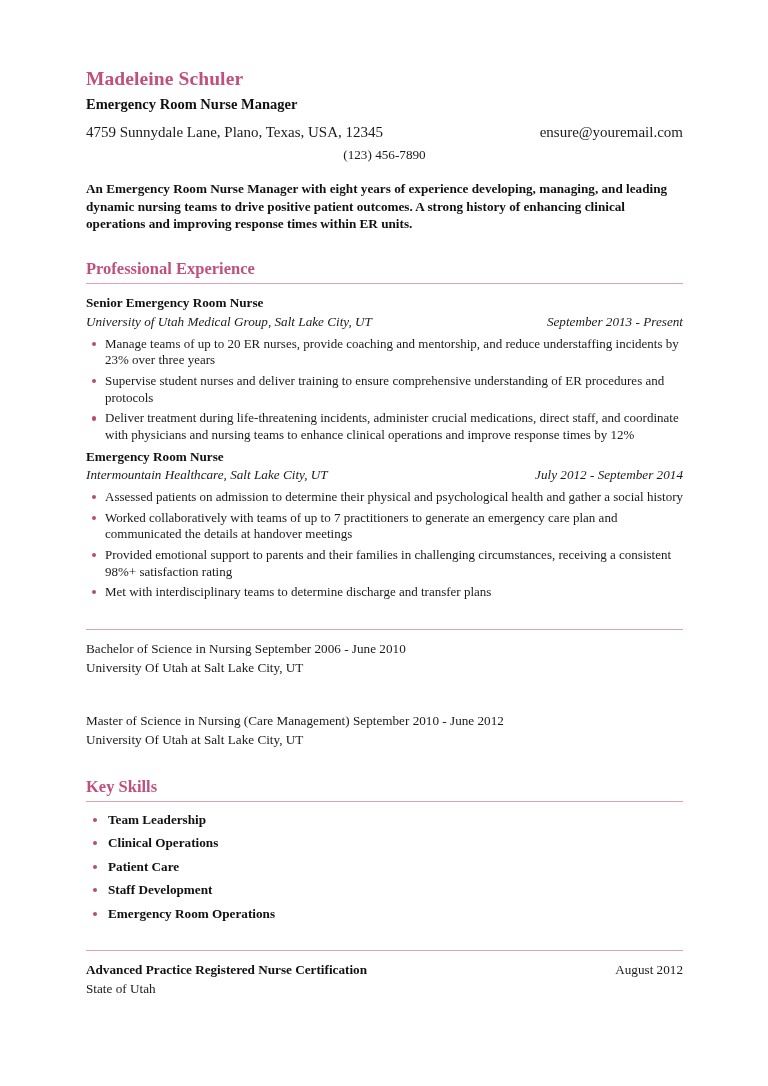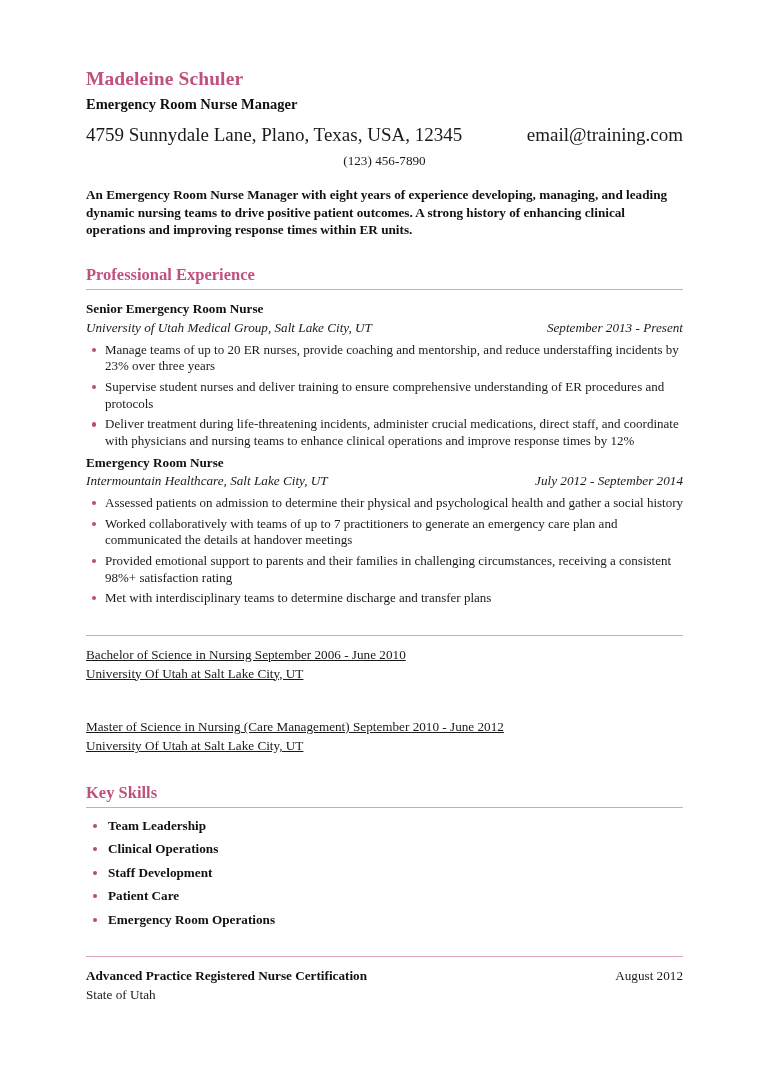--- a/index.html
+++ b/index.html
@@ -43,21 +43,21 @@
     font-size: 14.5px;
     font-weight: bold;
     color: #111111;
     line-height: 1.2;
     margin: 0 0 7px 0;
   }
   .contact-row {
     display: flex;
     justify-content: space-between;
     align-items: baseline;
-    font-size: 19px;
+    font-size: 15px;
     line-height: 1.5;
     color: #1a1a1a;
   }
   .contact-left { text-align: left; }
   .contact-right { text-align: right; }
   .phone-line {
     font-size: 13.2px;
     line-height: 1.5;
     margin-top: 2px;
     color: #1a1a1a;
@@ -129,21 +129,21 @@
     top: 6px;
     width: 4.2px;
     height: 4.2px;
     border-radius: 50%;
     background: #b74c74;
   }
 
   
   .edu-block { font-size: 13.2px; line-height: 1.42; color: #1a1a1a; }
   .edu-block + .edu-block { margin-top: 35px; }
-  .edu-line { display: block; text-decoration: underline; }
+  .edu-line { display: block; }
 
   
   ul.skills {
     list-style: none;
     margin: 6px 0 0 0;
     padding: 0;
   }
   ul.skills li {
     position: relative;
     padding-left: 22px;
@@ -180,21 +180,21 @@
 <body>
 
 <div class="page">
   <div class="content">
 
     <div>
       <h1 class="name">Madeleine Schuler</h1>
       <div class="job-title">Emergency Room Nurse Manager</div>
       <div class="contact-row">
         <span class="contact-left">4759 Sunnydale Lane, Plano, Texas, USA, 12345</span>
-        <span class="contact-right">email@training.com</span>
+        <span class="contact-right">ensure@youremail.com</span>
       </div>
       <div class="phone-line">(123) 456-7890</div>
       <p class="summary">An Emergency Room Nurse Manager with eight years of experience developing, managing, and leading dynamic nursing teams to drive positive patient outcomes. A strong history of enhancing clinical operations and improving response times within ER units.</p>
     </div>
 
     <div class="section">
       <h2 class="section-heading">Professional Experience</h2>
       <hr class="section-rule">
 
       <div class="entry">
@@ -238,22 +238,22 @@
         <span class="edu-line">University Of Utah at Salt Lake City, UT</span>
       </div>
     </div>
 
     <div class="section">
       <h2 class="section-heading">Key Skills</h2>
       <hr class="section-rule">
       <ul class="skills">
         <li>Team Leadership</li>
         <li>Clinical Operations</li>
+        <li>Patient Care</li>
         <li>Staff Development</li>
-        <li>Patient Care</li>
         <li>Emergency Room Operations</li>
       </ul>
     </div>
 
     <div class="section">
       <hr class="section-rule">
       <div>
         <div class="cert-row">
           <span class="cert-name">Advanced Practice Registered Nurse Certification</span>
           <span class="cert-date">August 2012</span>

